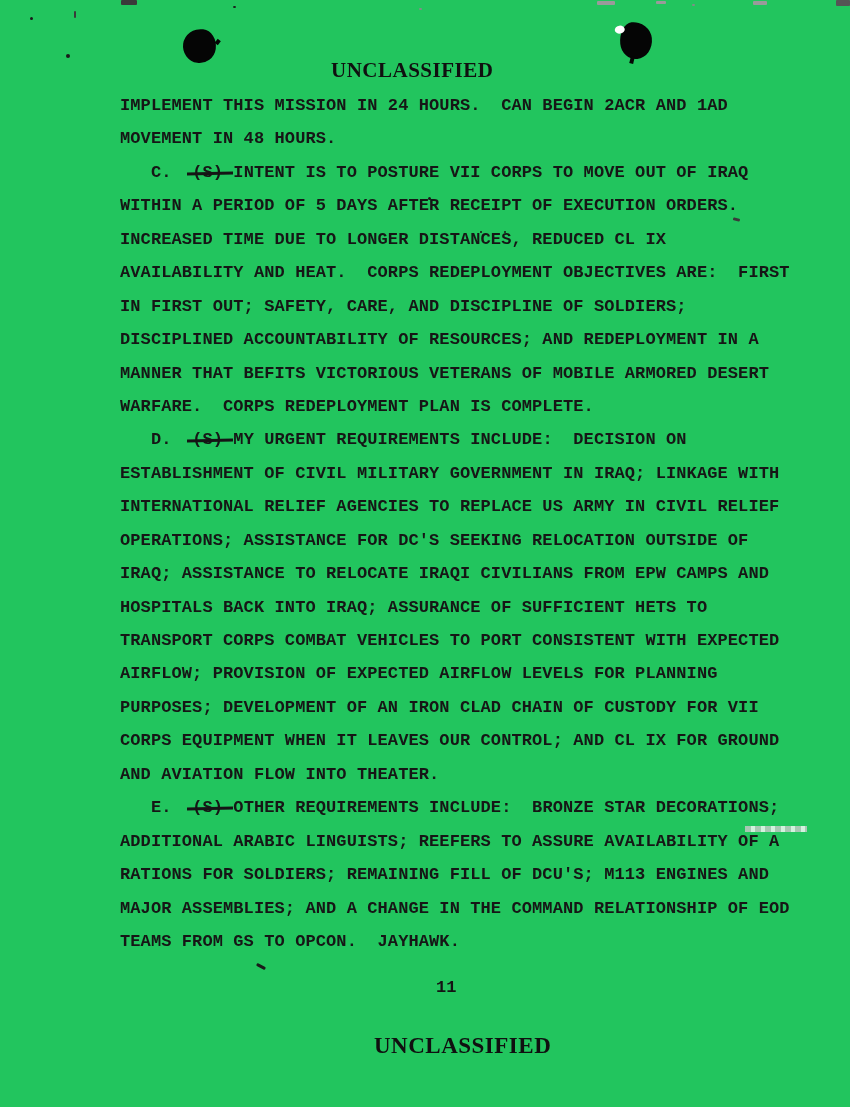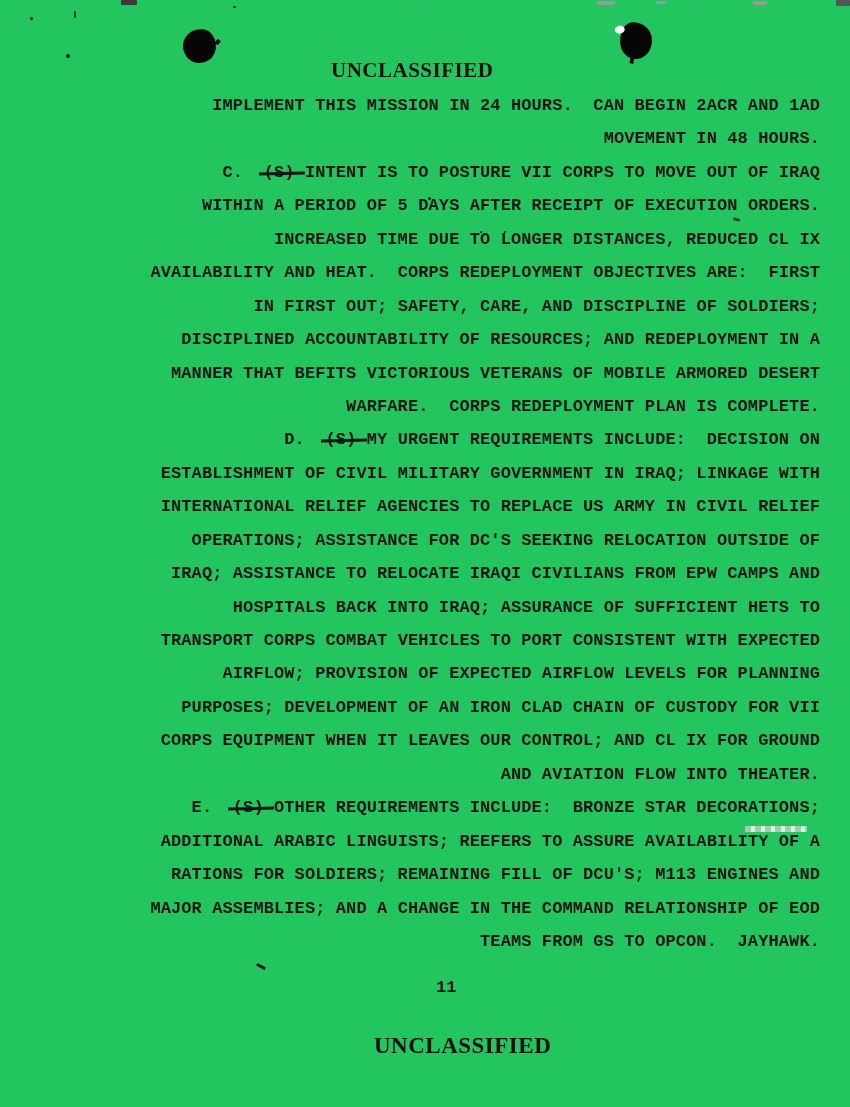--- a/index.html
+++ b/index.html
@@ -23,21 +23,20 @@
   .classification.top{left:331px;top:58px;font-size:21px;}
   .classification.bottom{left:374px;top:1033px;font-size:23px;}
 
   
   .body-text{
     position:absolute;
     left:120px;top:89px;width:700px;
     font:bold 17px/33.45px "Liberation Mono", monospace;
     letter-spacing:0.1px;
     white-space:pre;
-    text-align:right;
   }
   .line{height:33.45px;}
   .strike{position:relative;display:inline-block;}
   .strike::after{
     content:"";
     position:absolute;
     left:-5px;right:-10px;top:48%;
     border-top:3px solid #151515;
     transform:rotate(-1deg);
   }

